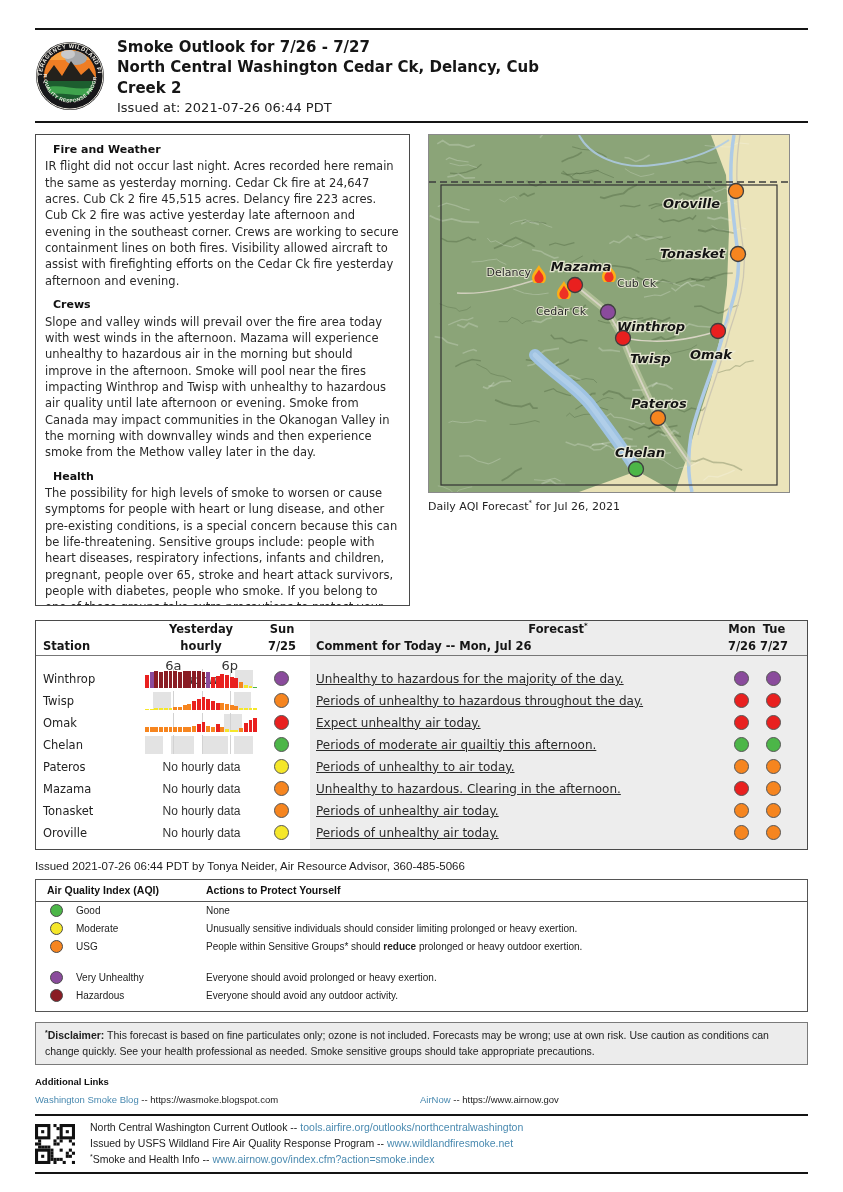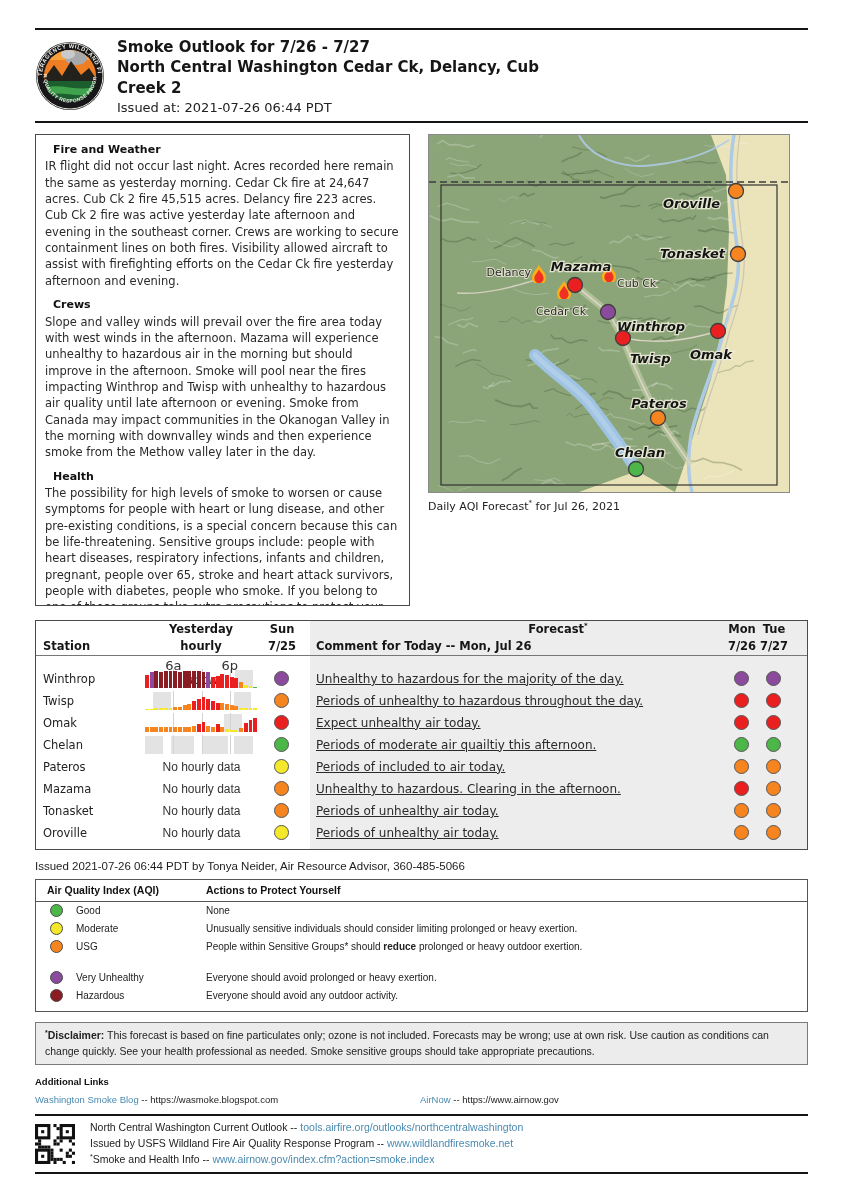--- a/index.html
+++ b/index.html
@@ -428,21 +428,21 @@
           </div>
           <span class="dot" style="left: 238px; background: rgb(76, 182, 72);"></span>
           <span class="comment">Periods of moderate air quailtiy this afternoon.</span>
           <span class="dot" style="left: 698px; background: rgb(76, 182, 72);"></span>
           <span class="dot" style="left: 730px; background: rgb(76, 182, 72);"></span>
         </div>
         <div class="frow">
           <span class="station">Pateros</span>
           <span class="nodata">No hourly data</span>
           <span class="dot" style="left: 238px; background: rgb(245, 231, 42);"></span>
-          <span class="comment">Periods of included to air today.</span>
+          <span class="comment">Periods of unhealthy to air today.</span>
           <span class="dot" style="left: 698px; background: rgb(246, 133, 31);"></span>
           <span class="dot" style="left: 730px; background: rgb(246, 133, 31);"></span>
         </div>
         <div class="frow">
           <span class="station">Mazama</span>
           <span class="nodata">No hourly data</span>
           <span class="dot" style="left: 238px; background: rgb(246, 133, 31);"></span>
           <span class="comment">Unhealthy to hazardous. Clearing in the afternoon.</span>
           <span class="dot" style="left: 698px; background: rgb(233, 32, 31);"></span>
           <span class="dot" style="left: 730px; background: rgb(246, 133, 31);"></span>

